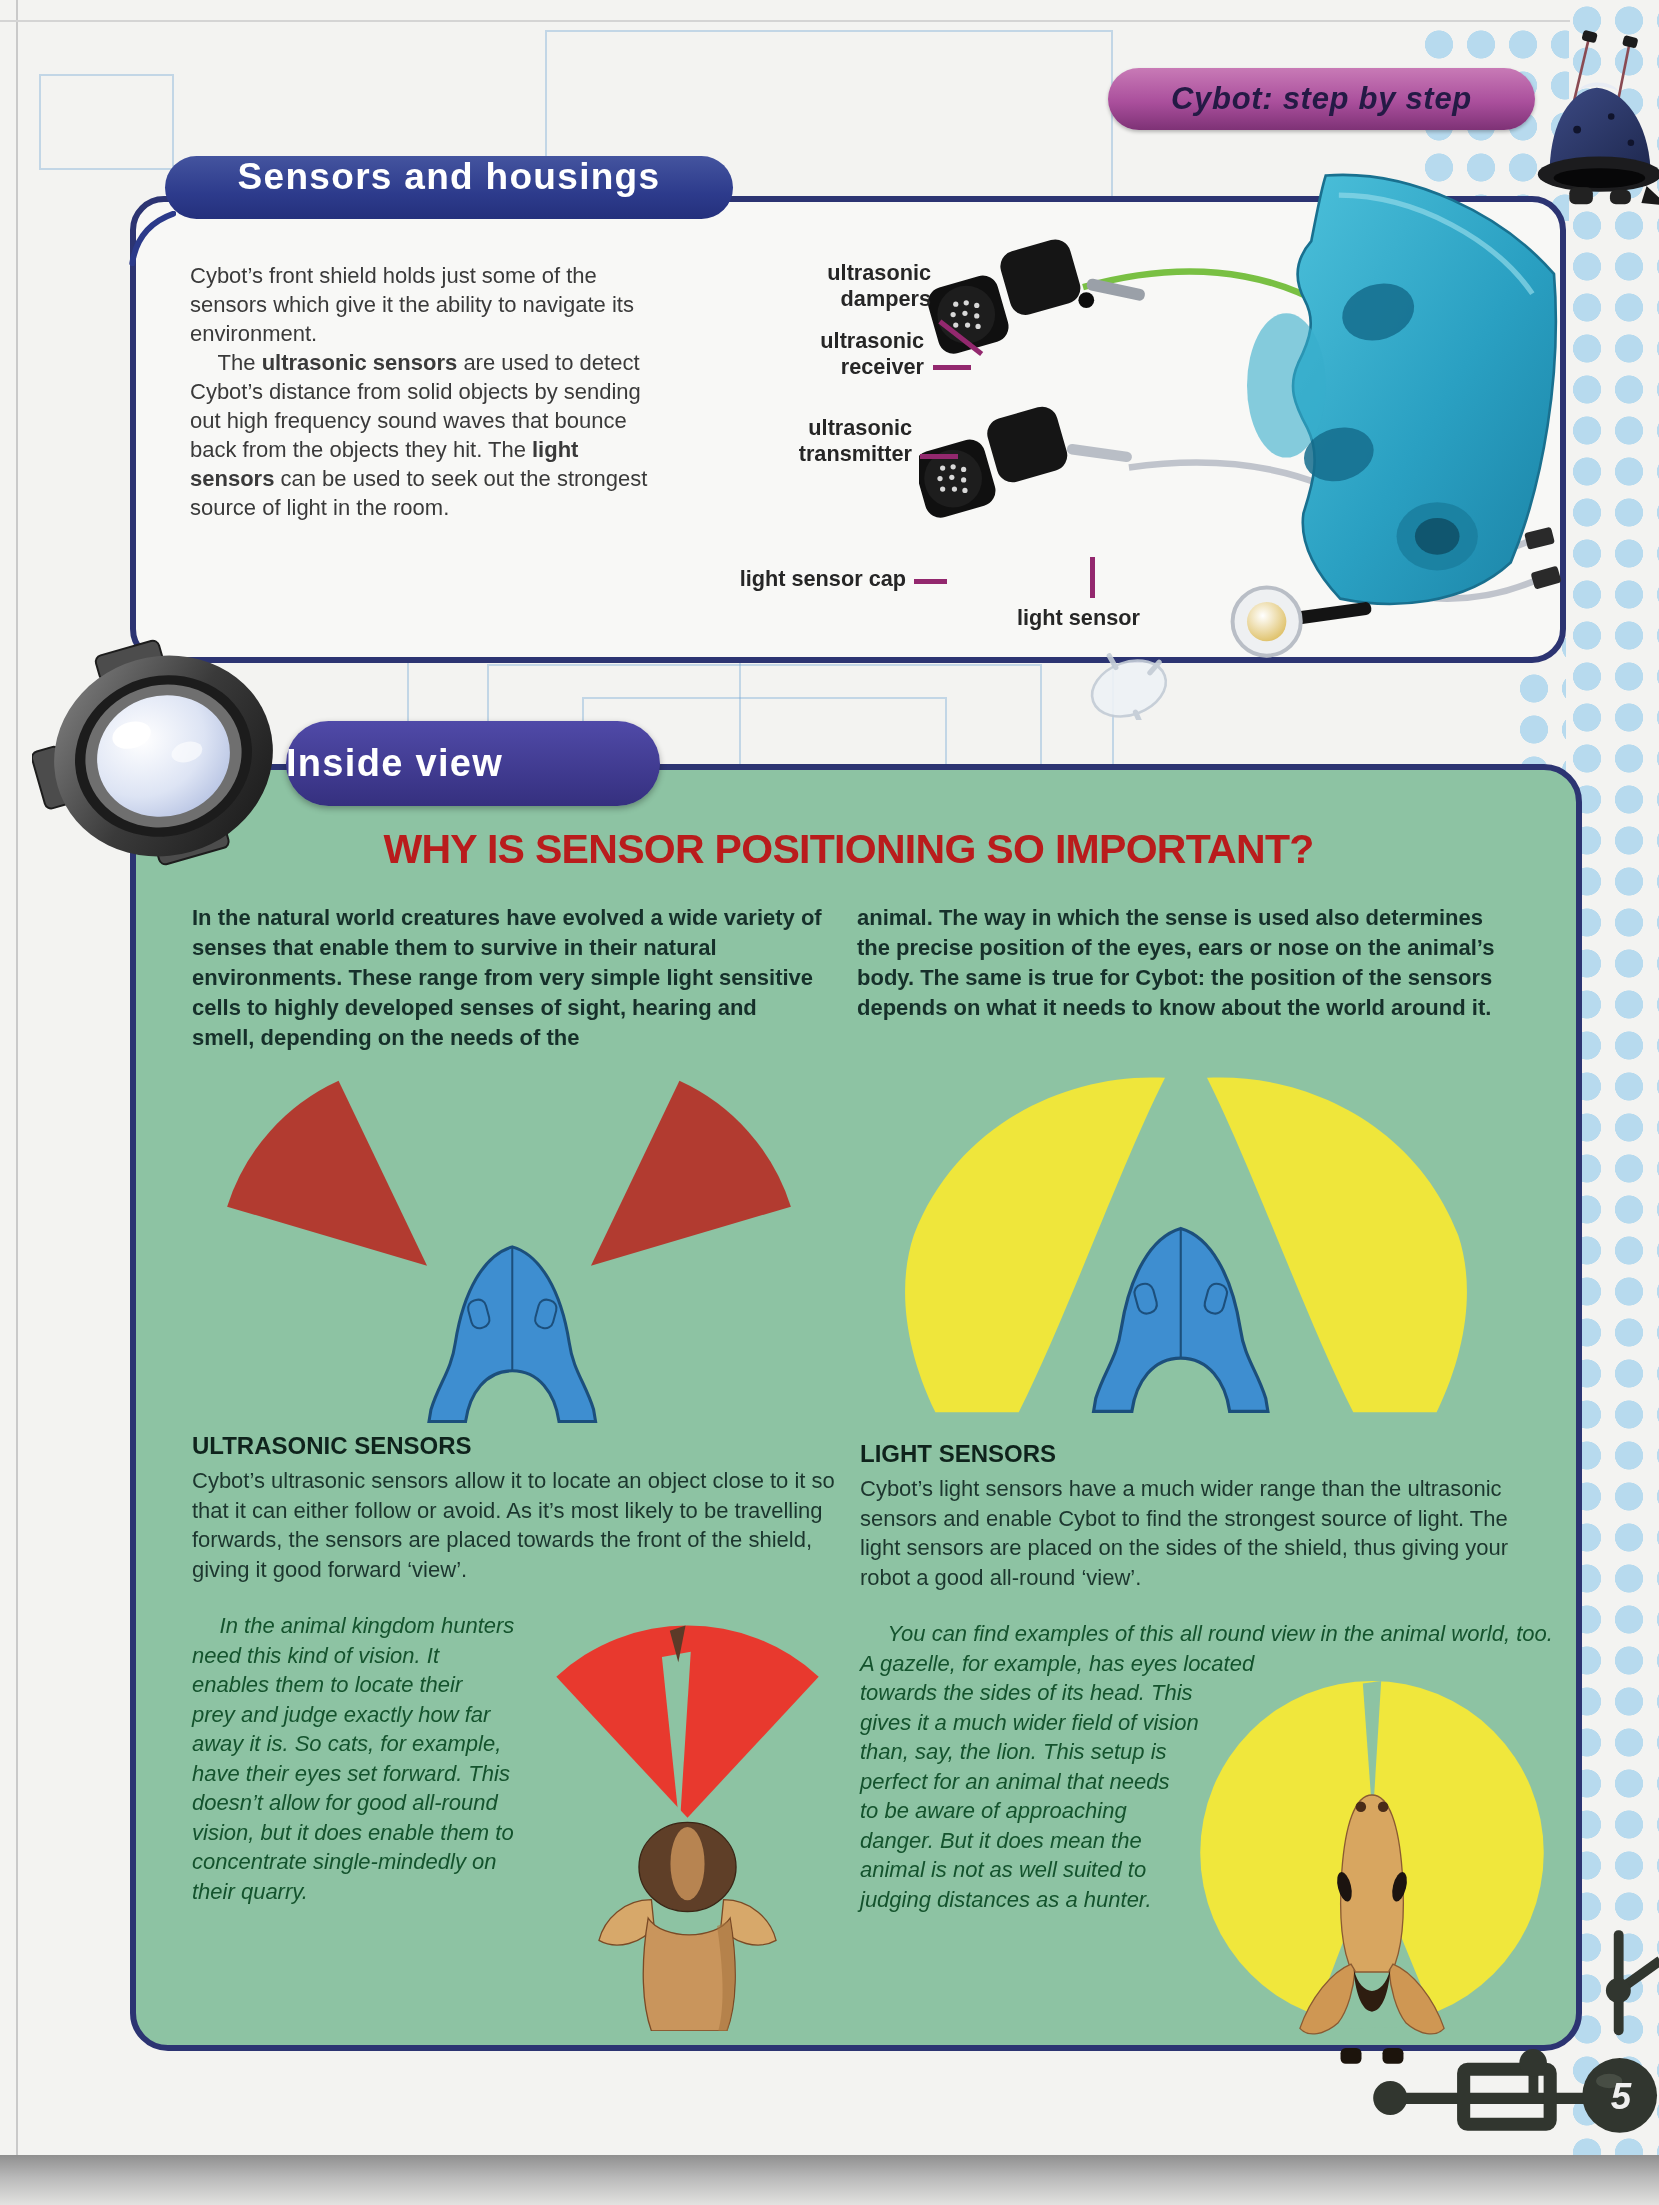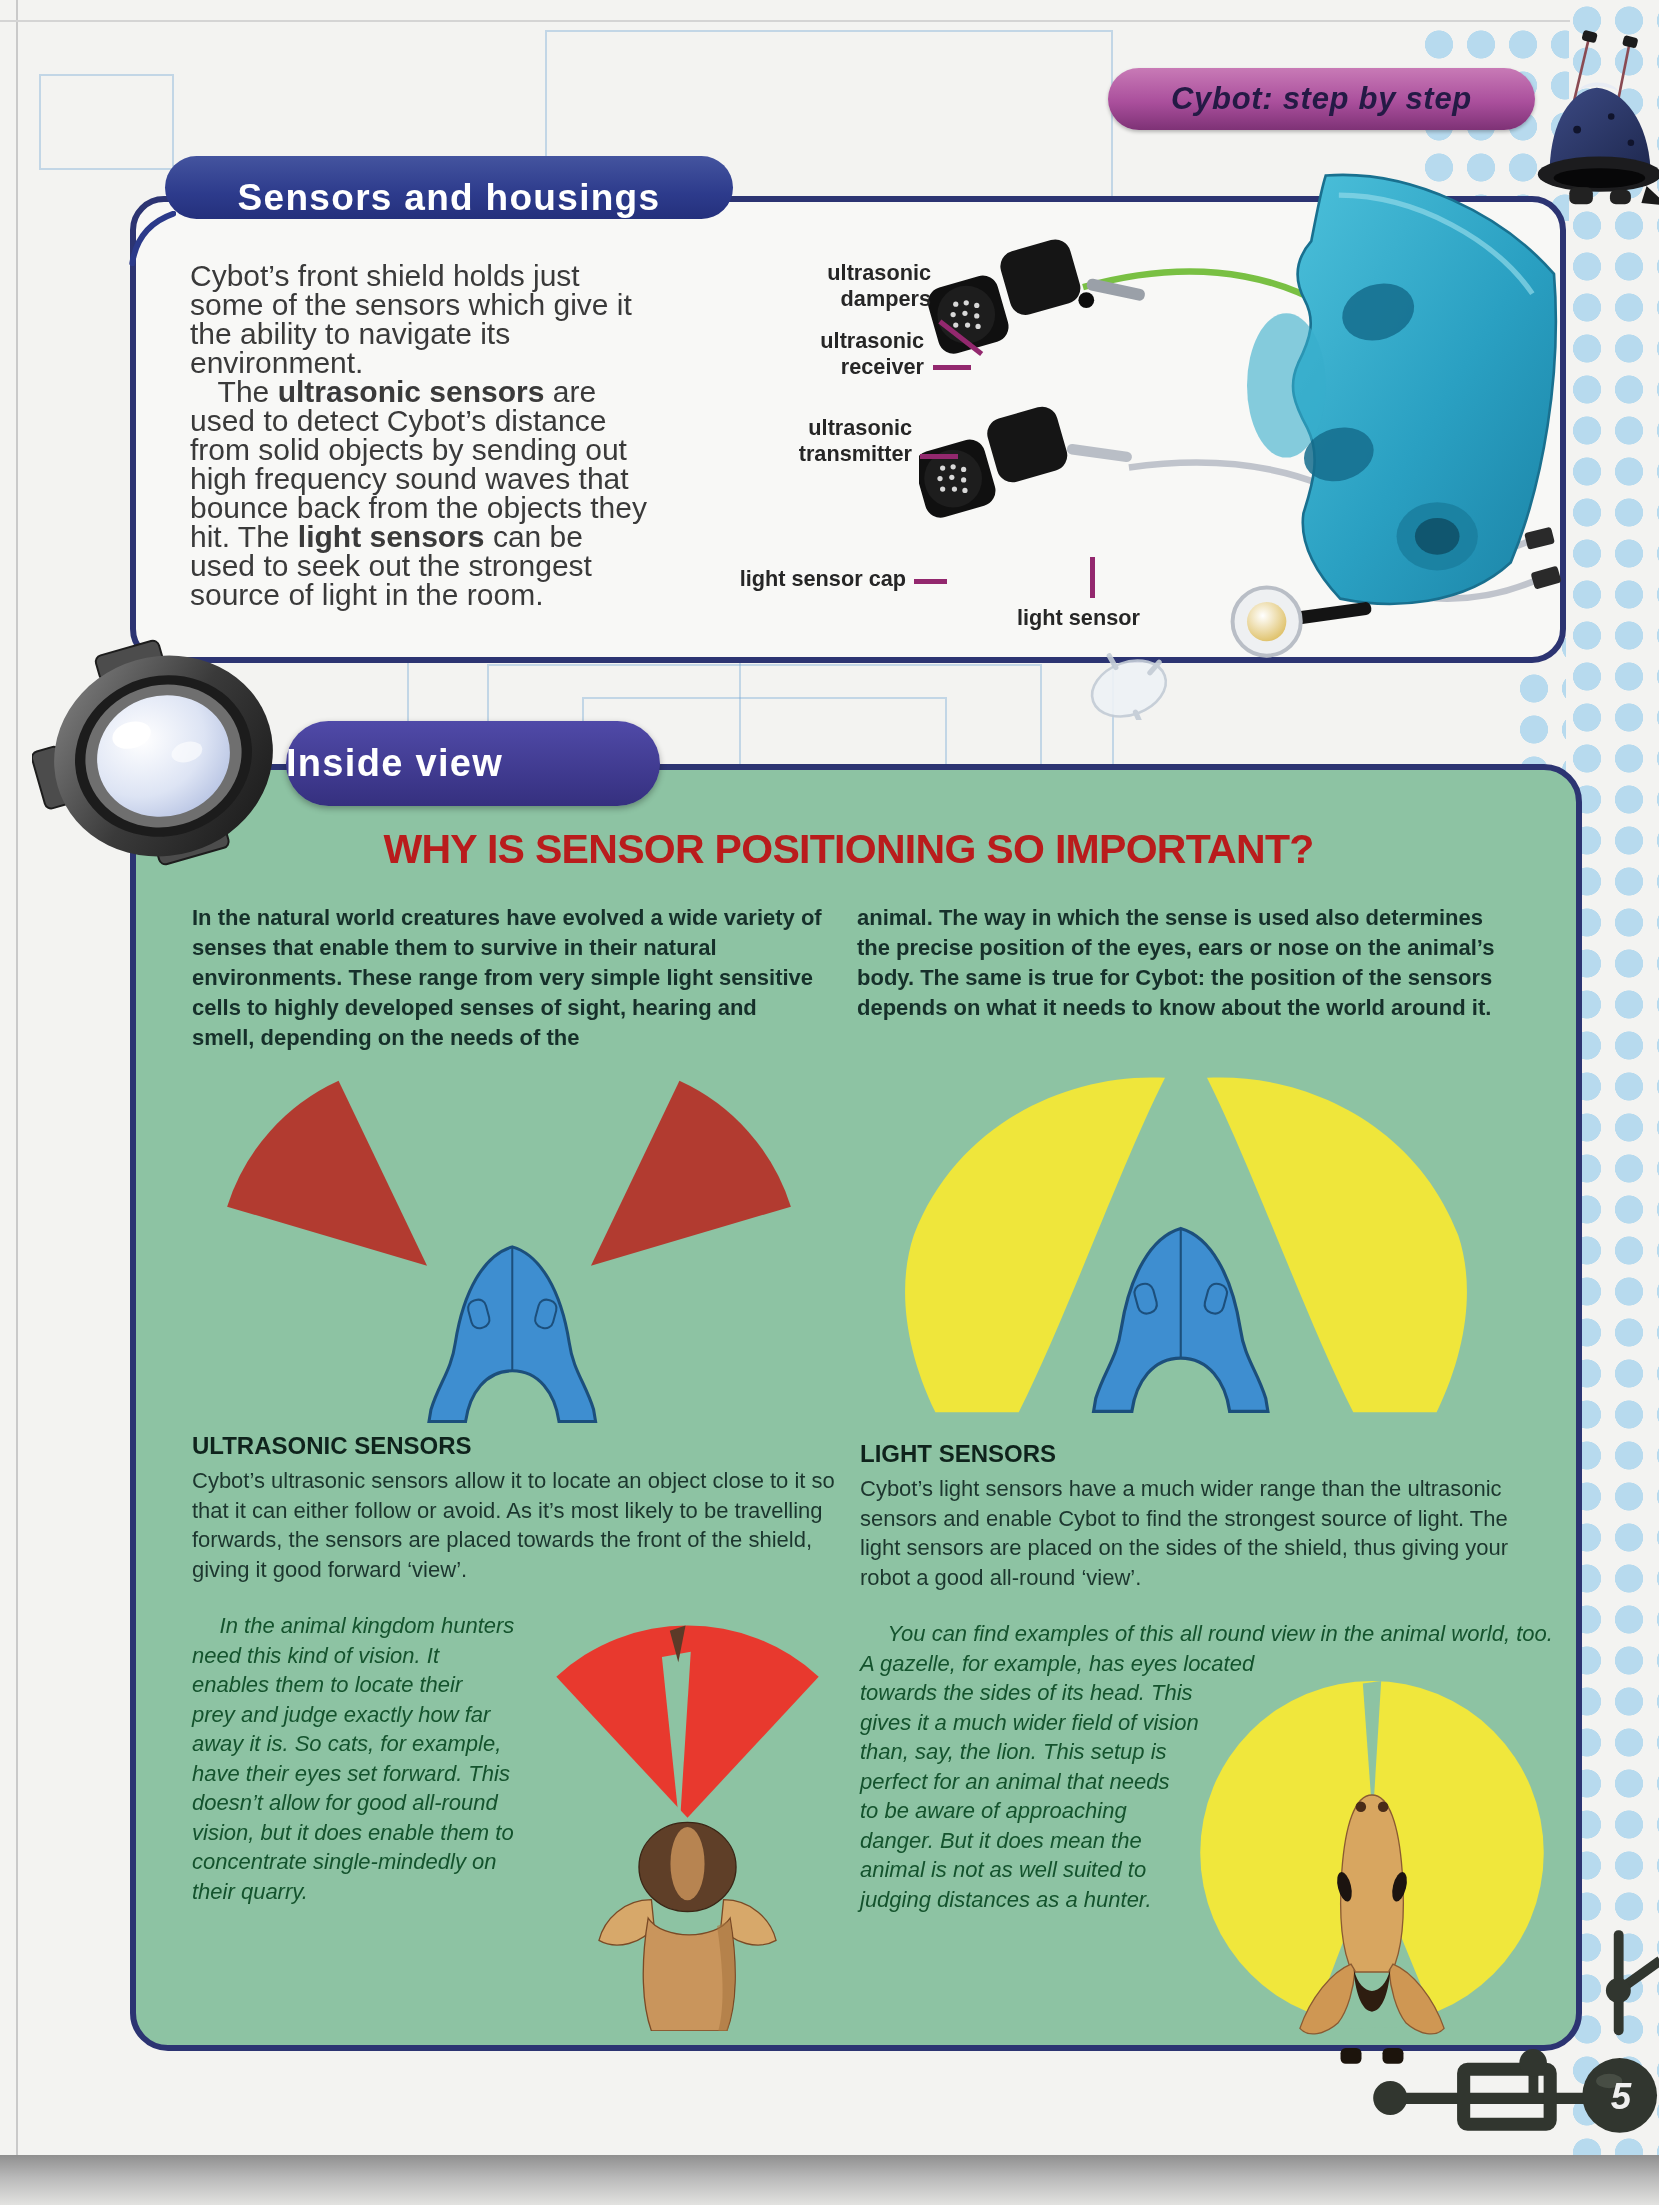--- a/index.html
+++ b/index.html
@@ -30,22 +30,22 @@
       display:flex;align-items:center;justify-content:center;color:#241a45;
       font-size:31px;font-style:italic;font-weight:700;letter-spacing:0.7px;
       box-shadow:0 2px 3.9px rgba(0,0,0,.25);z-index:4;}
 
   
   .whitebox{left:130px;top:196px;width:1424px;height:455px;background:#f8f8f6;
       border:6.6px solid #2c3472;border-radius:34px;z-index:2;}
   .section-pill{left:165px;top:156px;width:568px;height:63px;border-radius:31.5px;
       background:linear-gradient(180deg,#44549f 0%,#2d3b8c 60%,#24307c 100%);
       color:#fff;font-size:37px;font-weight:700;letter-spacing:1.3px;
-      display:flex;align-items:flex-end;justify-content:center;z-index:4;}
-  .intro{left:190px;top:261px;width:459px;font-size:30px;line-height:29px;color:#3a3a3a;z-index:3;}
+      display:flex;align-items:flex-start;justify-content:center;z-index:4;}
+  .intro{left:190px;top:261px;width:459px;font-size:22px;line-height:29px;color:#3a3a3a;z-index:3;}
   .intro p{margin:0;}
   .intro p.p2{text-indent:27.6px;}
 
   .lbl{position:absolute;font-weight:700;font-size:21.7px;line-height:26px;color:#262626;
        text-align:right;z-index:4;}
   .nowrap{white-space:nowrap;}
   .leader{position:absolute;background:#93286e;z-index:4;}
 
   
   .inside-pill{left:286px;top:721px;width:374px;height:85px;border-radius:43px;

